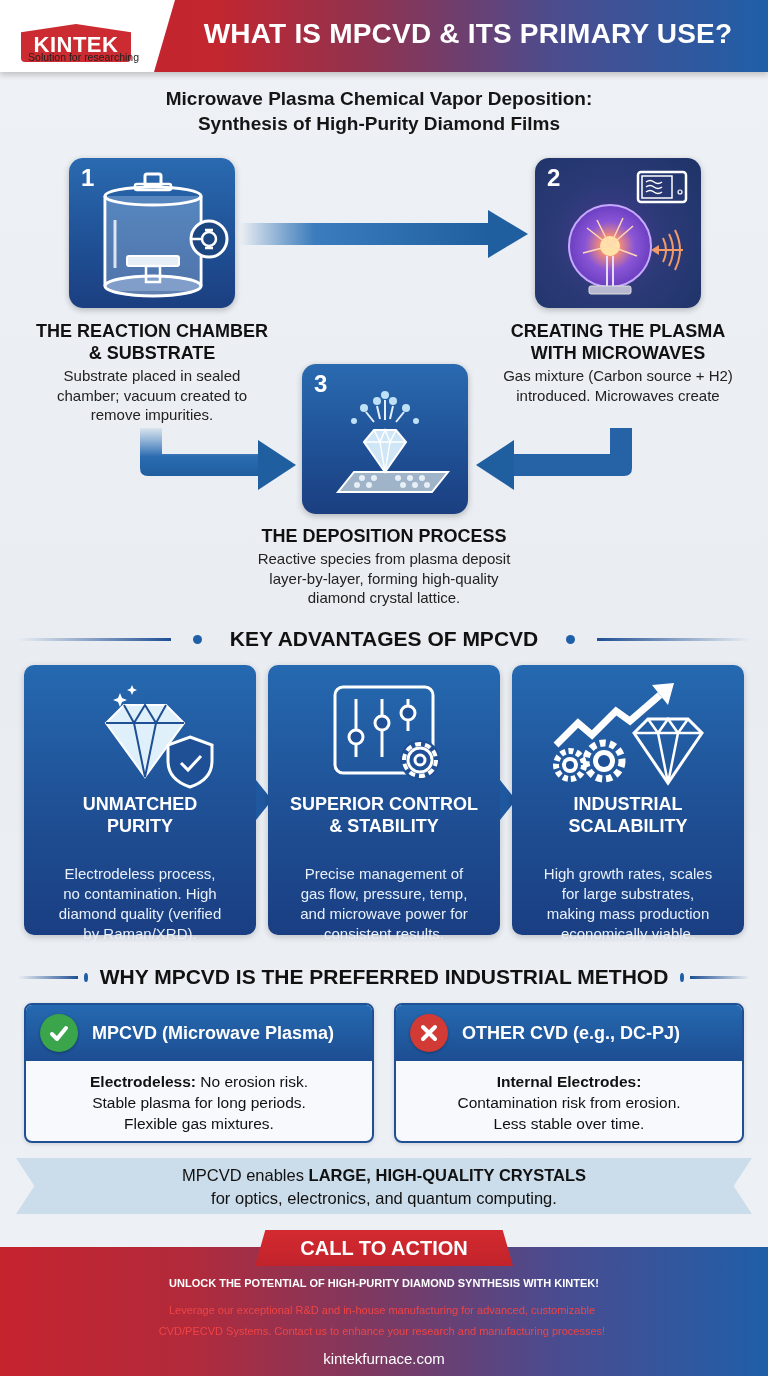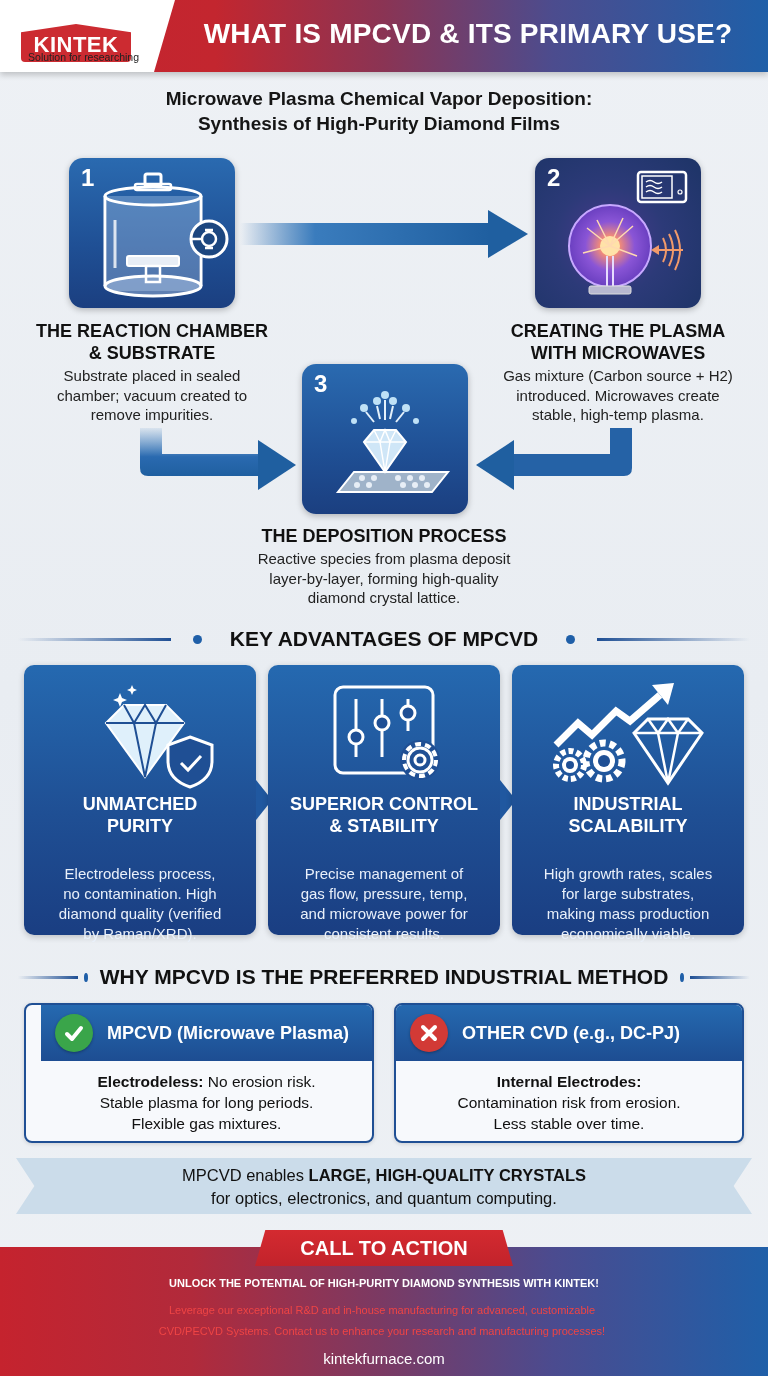--- a/index.html
+++ b/index.html
@@ -246,21 +246,20 @@
   </svg>
   <div class="step-num">2</div>
 </div>
 <div class="step-title" style="left:484px; top:320px; width:268px;">
   <div>CREATING THE PLASMA</div>
   <div>WITH MICROWAVES</div>
 </div>
 <div class="step-desc" style="left:484px; top:366px; width:268px;">
   <div>Gas mixture (Carbon source + H2)</div>
   <div>introduced. Microwaves create</div>
-  <div>stable, high-temp plasma.</div>
 </div>
 
 <svg class="arrow-svg" style="left:140px; top:428px;" width="160" height="70" viewBox="0 0 160 70">
   <defs>
     <linearGradient id="ag2" x1="0" x2="0" y1="0" y2="1">
       <stop offset="0" stop-color="#3a7cbd" stop-opacity="0.1"></stop>
       <stop offset="0.6" stop-color="#2a6ab0"></stop>
       <stop offset="1" stop-color="#1f5fa0"></stop>
     </linearGradient>
   </defs>
@@ -407,21 +406,21 @@
 </div>
 
 <div class="section-heading" style="top:962px;">
   <div class="sh-line left" style="flex:0 0 60px;"></div>
   <div class="sh-dot"></div>
   <div class="sh-text">WHY MPCVD IS THE PREFERRED INDUSTRIAL METHOD</div>
   <div class="sh-dot"></div>
   <div class="sh-line right" style="flex:0 0 60px;"></div>
 </div>
 
-<div class="cmp-card" style="left:24px;padding-left:15px;">
+<div class="cmp-card" style="left:24px;">
   <div class="cmp-head">
     <div class="cmp-badge ok">
       <svg width="22" height="22" viewBox="0 0 22 22">
           <polyline points="4,12 9,17 18,6" stroke="#fff" stroke-width="4" fill="none" stroke-linecap="round" stroke-linejoin="round"></polyline>
         </svg>
     </div>
     <div class="cmp-title">MPCVD (Microwave Plasma)</div>
   </div>
   <div class="cmp-body">
     <div><b>Electrodeless:</b><span> No erosion risk.</span></div>

